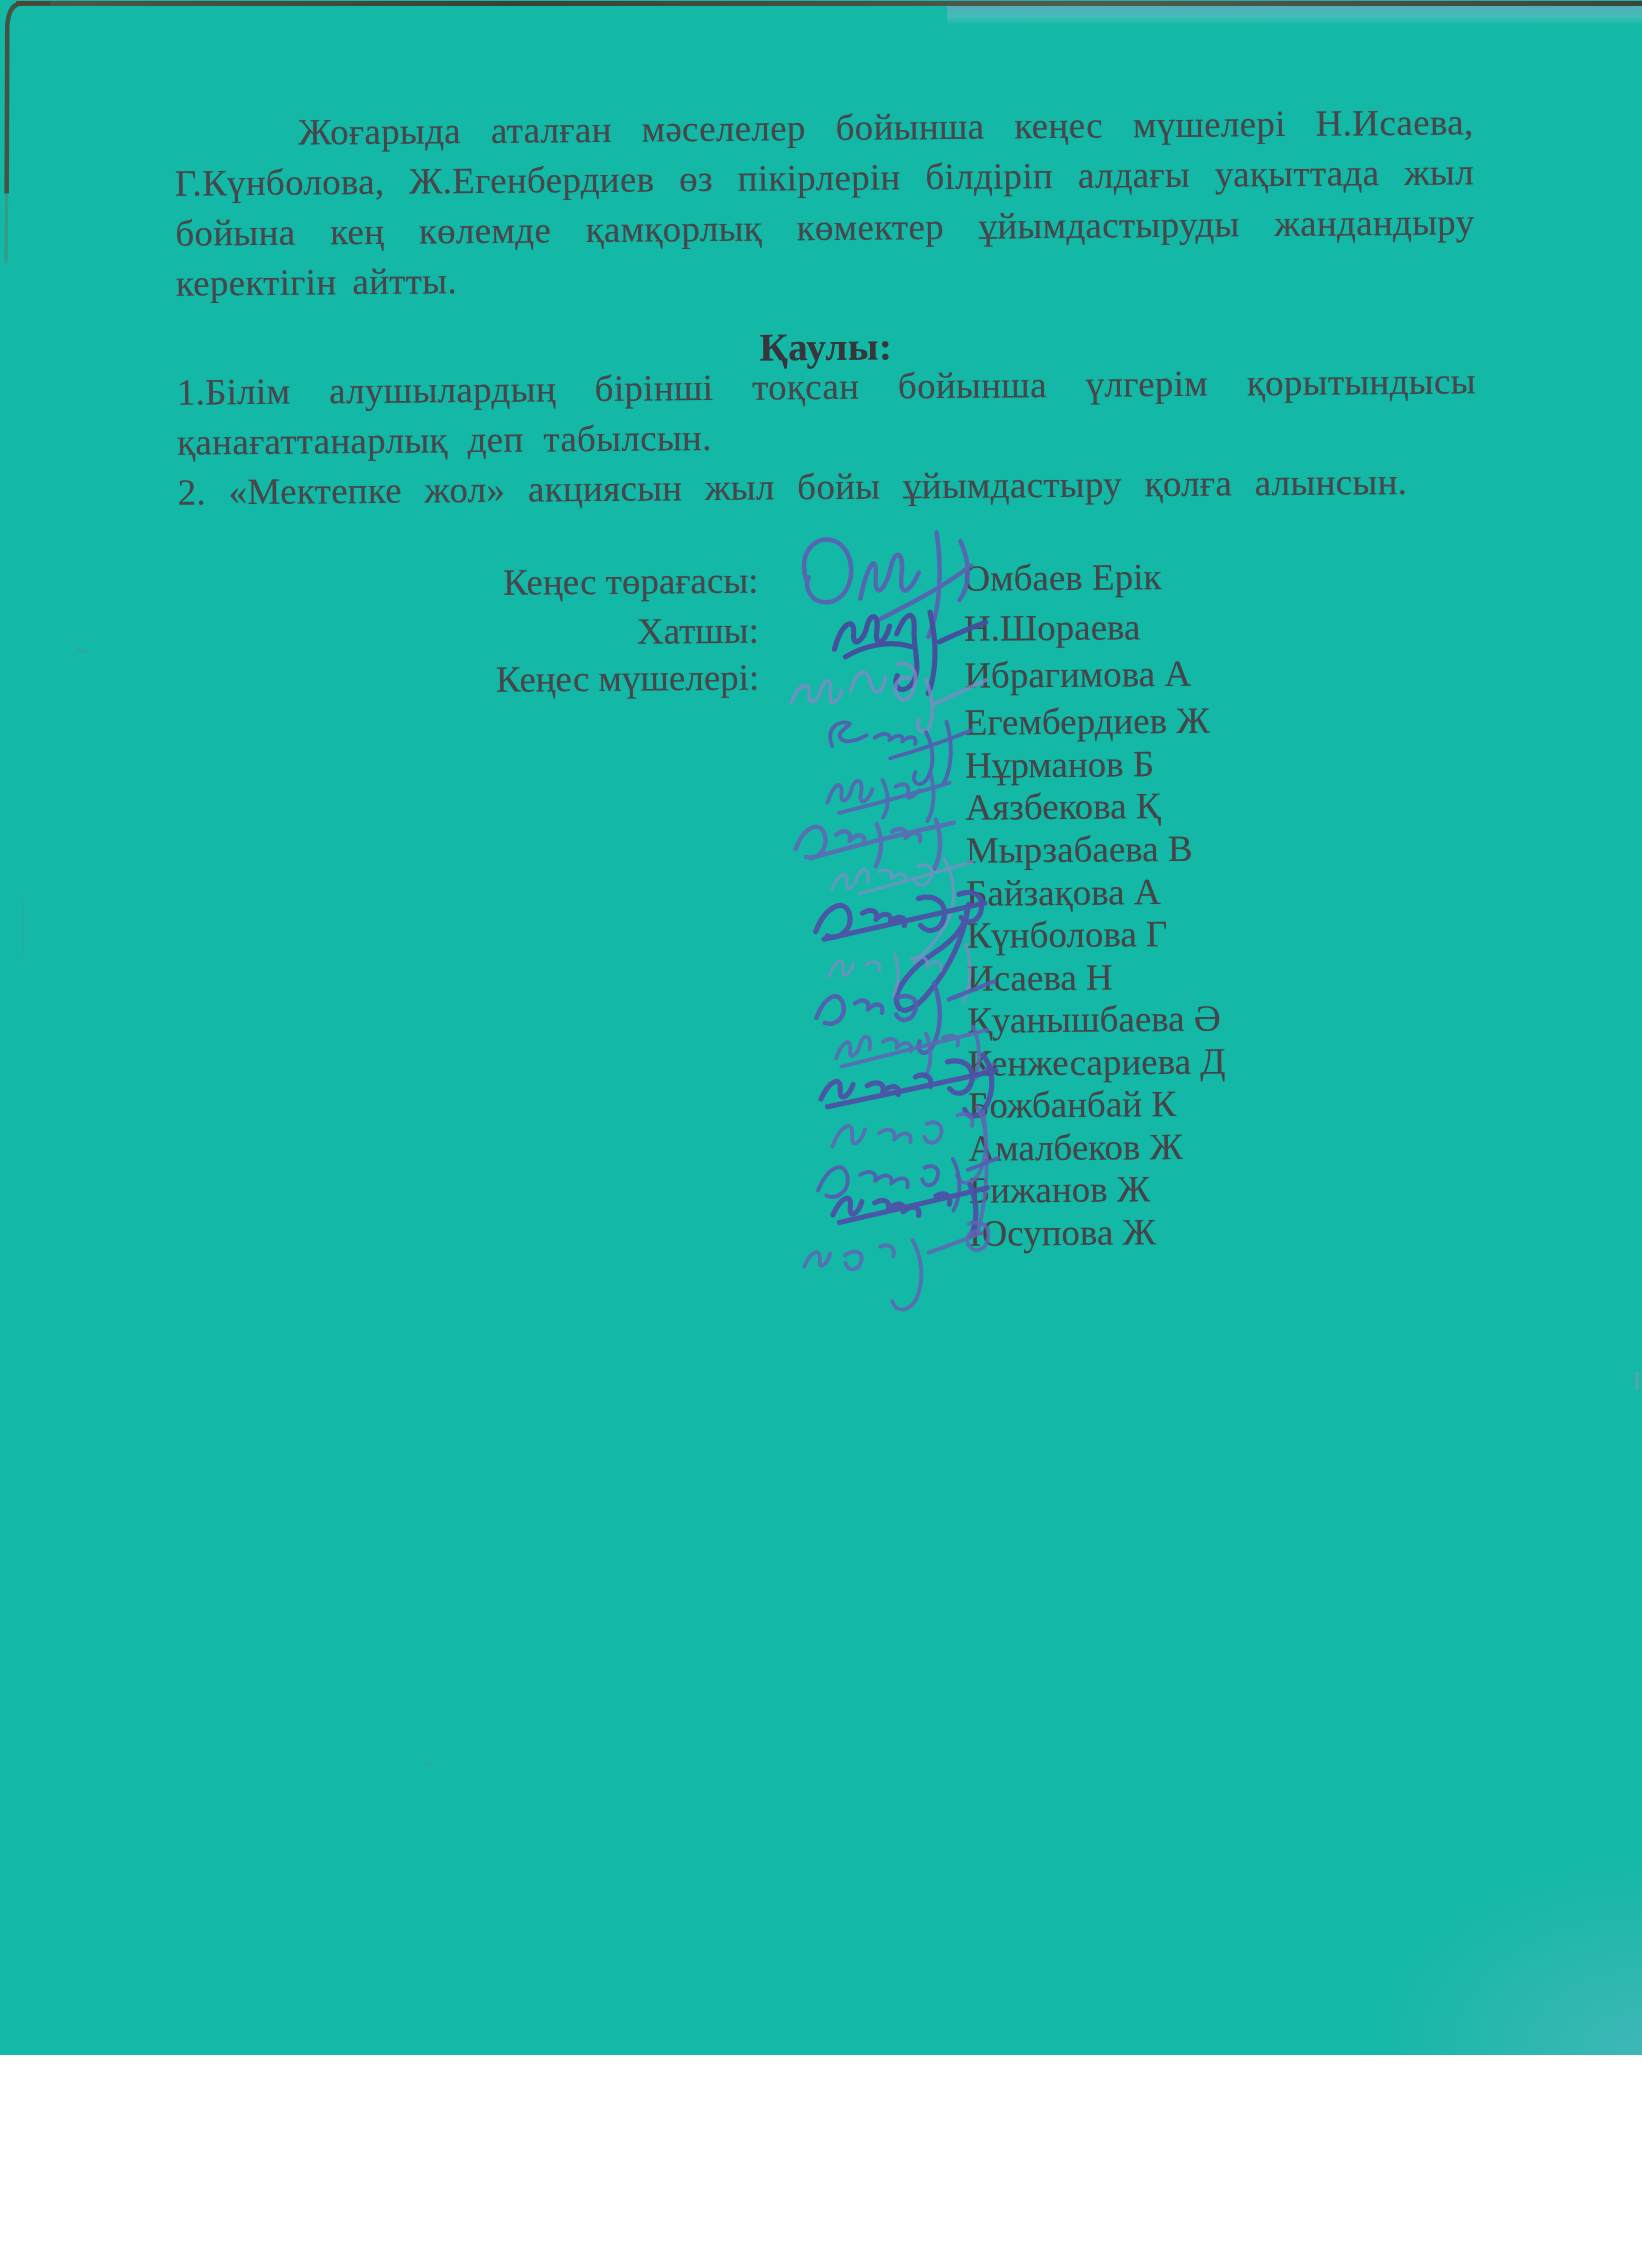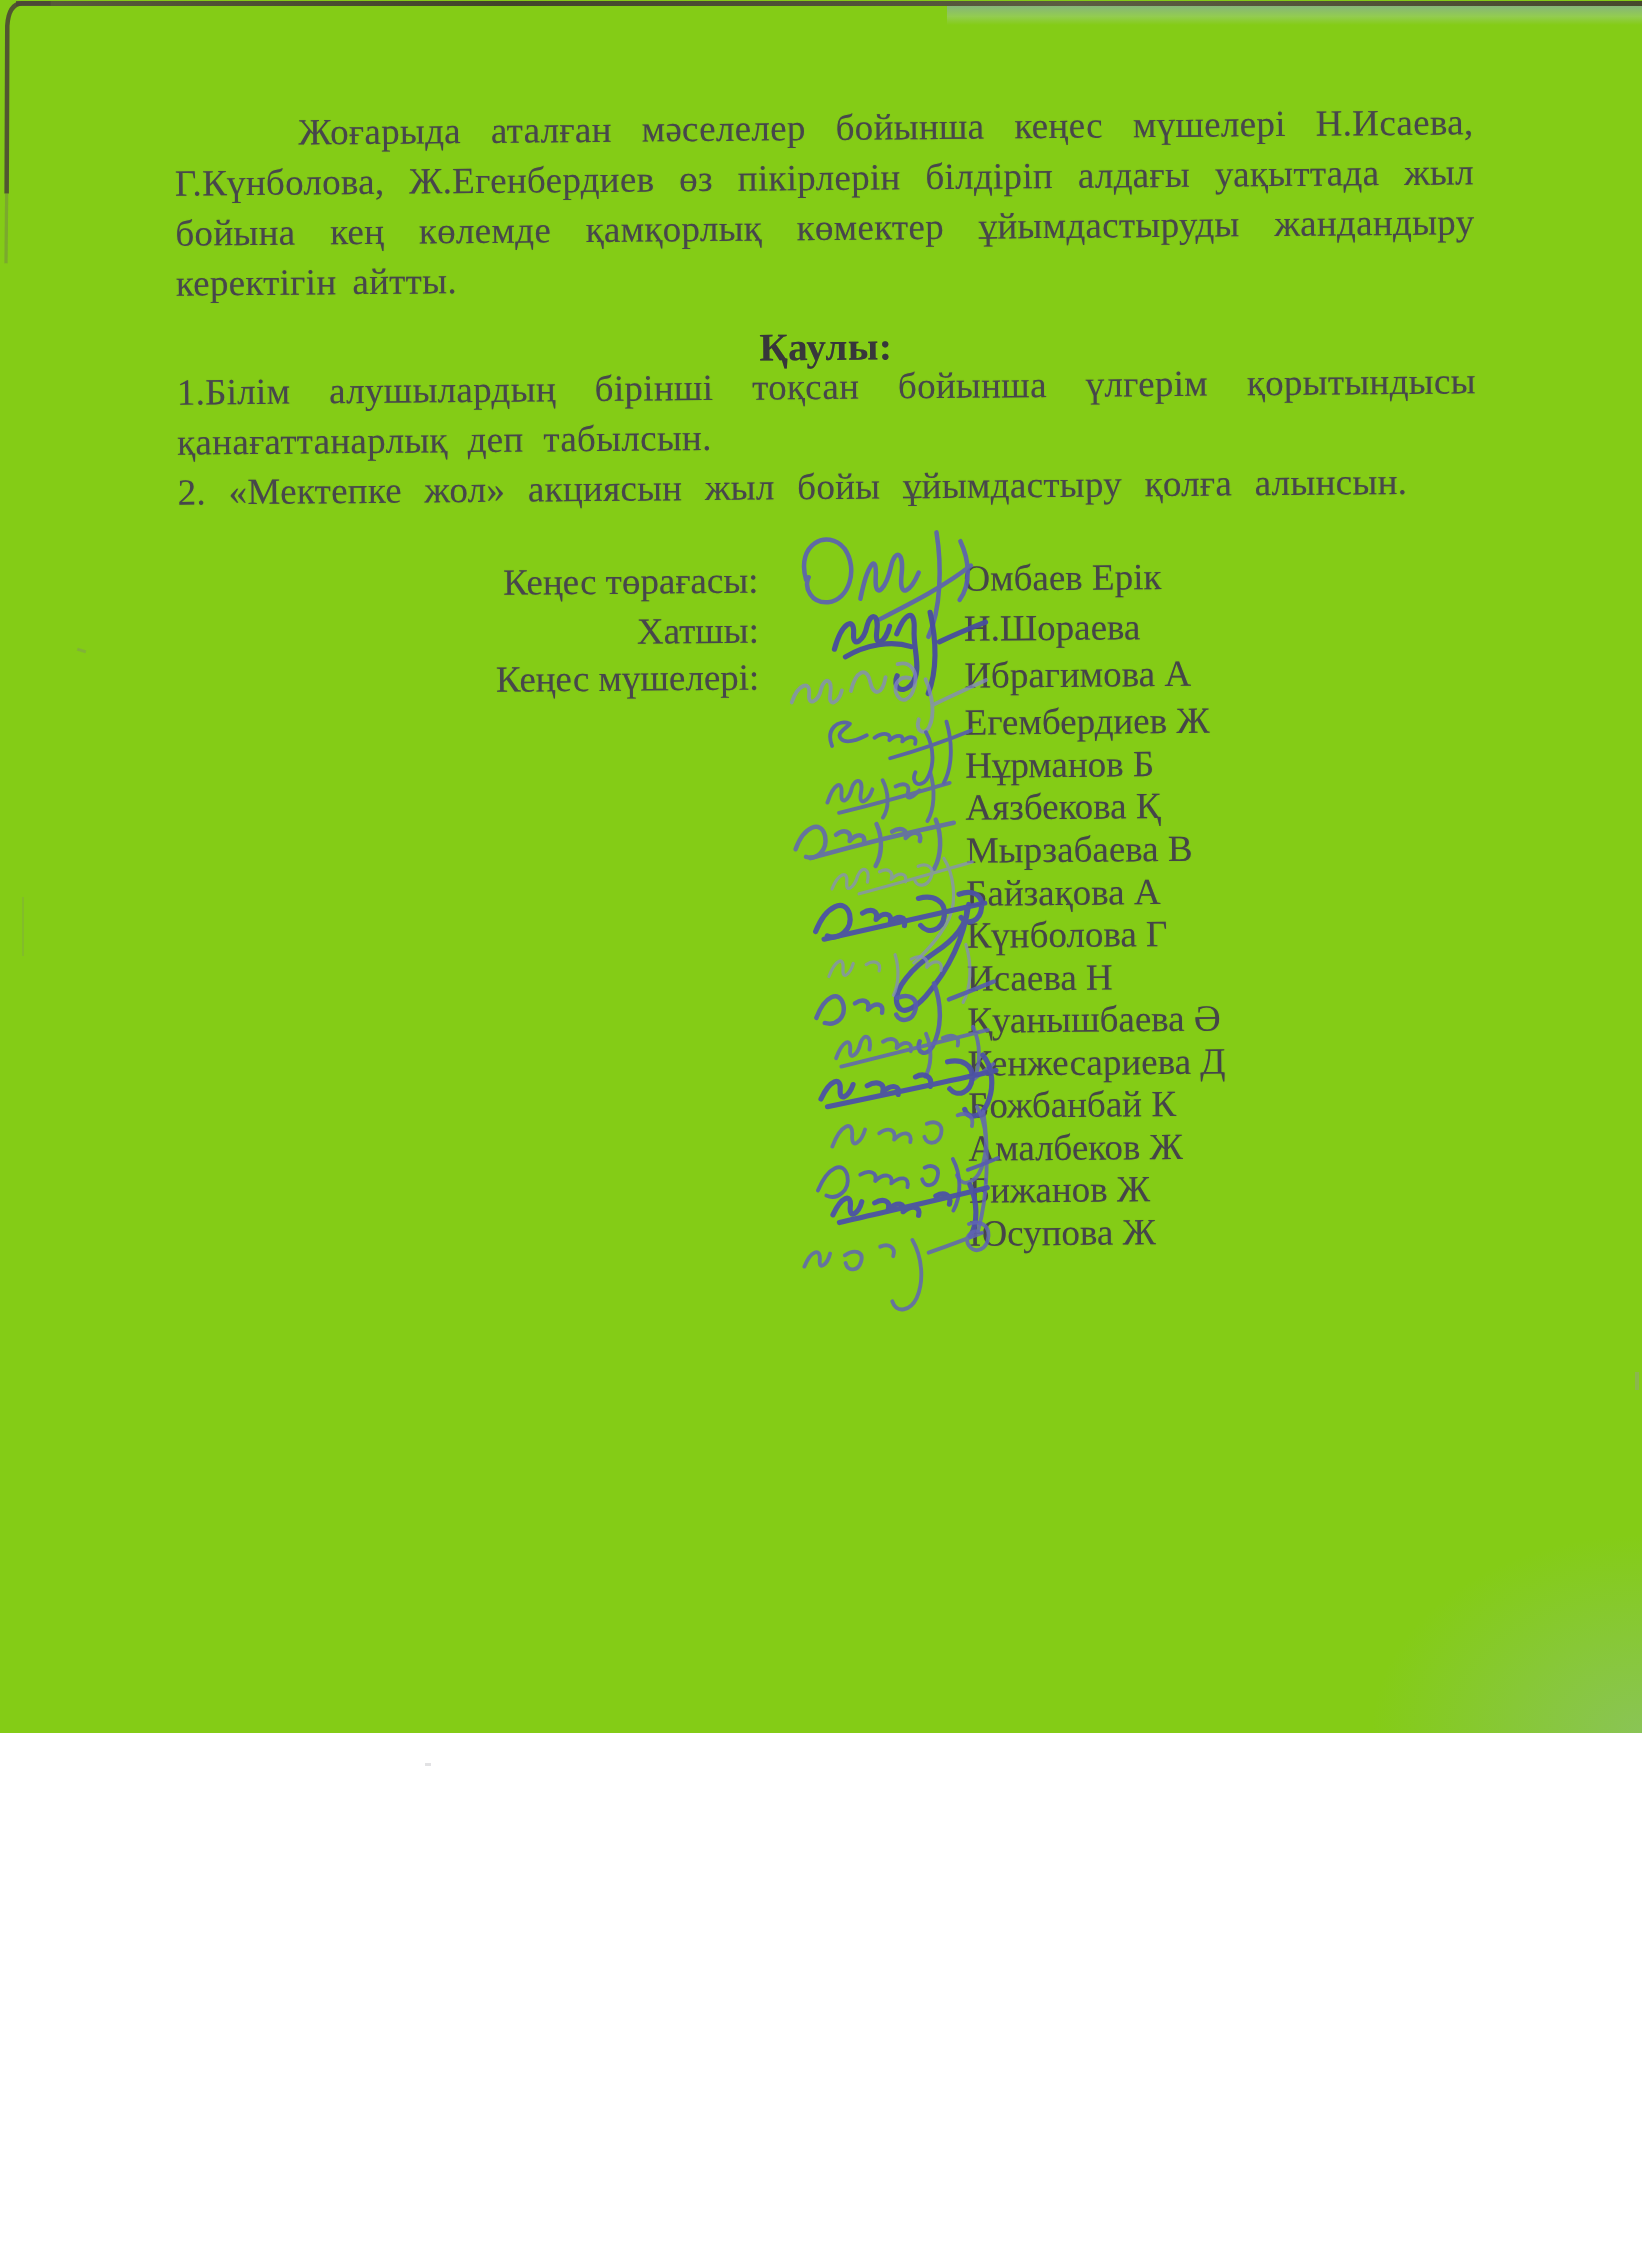--- a/index.html
+++ b/index.html
@@ -3,22 +3,22 @@
 <meta charset="utf-8">
 <style>
   html,body{margin:0;padding:0;}
   body{
     width:1643px;height:2261px;
     background:#ffffff;
     font-family:"Liberation Serif","DejaVu Serif",serif;
     overflow:hidden;
   }
   .page{
-    position:relative;width:1643px;height:1733px;
-    background:#84cc16;color:#454549;
+    position:relative;width:1643px;height:2055px;
+    background:#14b8a6;color:#454549;
   }
   
   .content{
     position:absolute;inset:0;
     transform:rotate(-0.5deg);
     transform-origin:825px 644px;
   }
   .para{
     position:absolute;left:179px;top:103px;width:1299px;
     font-size:37px;line-height:50px;letter-spacing:0.3px;

